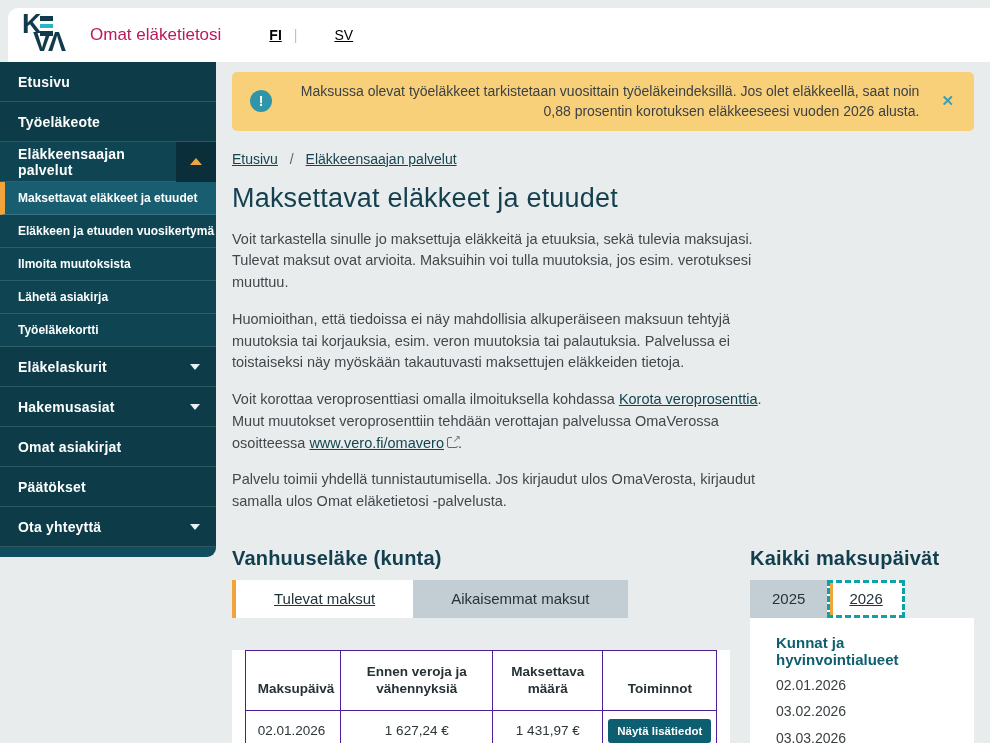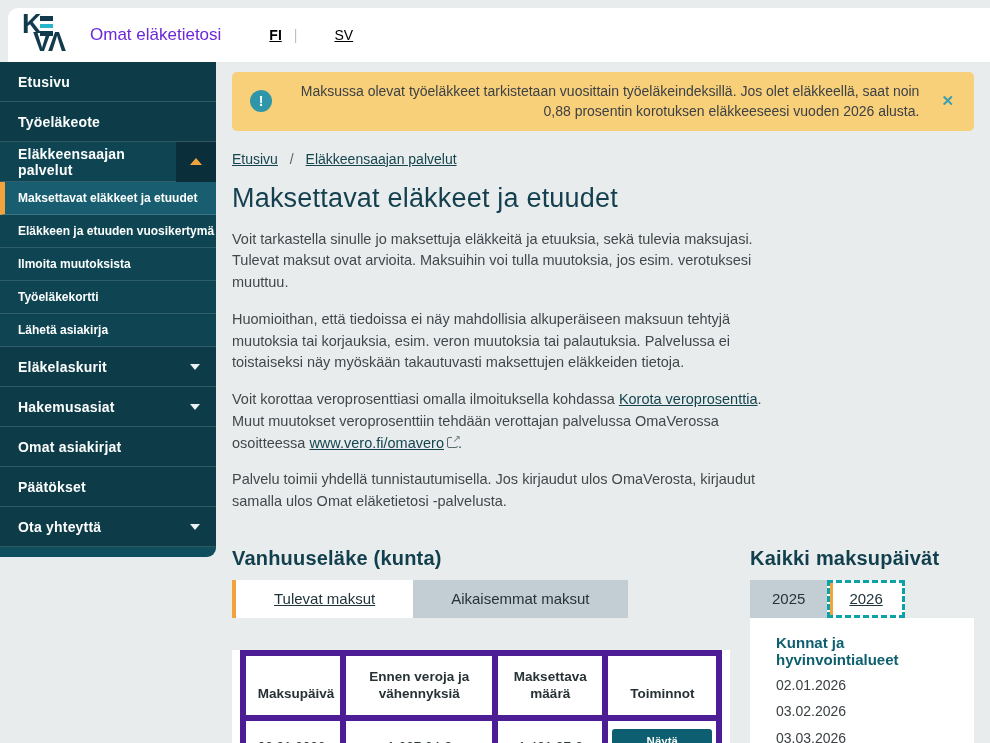--- a/index.html
+++ b/index.html
@@ -17,21 +17,21 @@
     position:absolute; top:8px; left:8px; right:0; height:54px;
     background:#ffffff; border-top-left-radius:10px;
     display:flex; align-items:center; padding-left:14px;
   }
   .keva { position:relative; width:54px; height:46px; flex:none; }
   .keva .k  { position:absolute; left:0; top:-3px; font-size:27px; font-weight:700; color:#113b4c; letter-spacing:-1px; }
   .keva .bars { position:absolute; left:18px; top:4px; display:flex; flex-direction:column; gap:3px; }
   .keva .bars i { display:block; width:13px; height:4.5px; background:#113b4c; }
   .keva .bars i.mid { background:#27b6c9; }
   .keva .row2 { position:absolute; left:11px; top:15px; font-size:27px; font-weight:700; color:#113b4c; letter-spacing:-3px; }
-  .app-title { font-size:17px; color:#6d28d9; margin-left:14px; }
+  .app-title { font-size:17px; color:#be185d; margin-left:14px; }
   .lang { display:flex; align-items:center; margin-left:48px; font-size:14px; }
   .lang a { color:#000000; text-decoration:underline; cursor:pointer; font-weight:700; }
   .lang a.sv { font-weight:400;margin-left:25px; }
   .lang .sep { color:#b9c2c6; margin:0 12px; }
 
   
   .sidebar { position:absolute; top:62px; left:0; width:216px; }
   .side-item {
     display:flex; align-items:center; justify-content:space-between;
     height:40px; padding:0 0 0 18px;
@@ -105,21 +105,21 @@
     color:#22343c; padding:0 19px;
   }
   .tab.year-active::before { content:""; position:absolute; left:0; top:0; bottom:0; width:3px; background:#f2a43c; }
 
   .card { background:#ffffff; }
   .card-left { height:176px; }
   .card-right { height:176px; padding:16px 24px 0 26px; }
 
   
   table.pay-table { border-collapse:collapse; margin:32px auto 0; table-layout:fixed; }
-  .pay-table th, .pay-table td { border:6px solid #4c1d95; }
+  .pay-table th, .pay-table td { border:1px solid #4c1d95; }
   .pay-table th {
     font-size:13.5px; font-weight:700; color:#273236;
     vertical-align:bottom; text-align:center; padding:12px 6px 12px;
     line-height:1.3;
   }
   .pay-table th.c-date { text-align:left; padding-left:12px; width:84px; }
   .pay-table th.c-gross { width:152px; }
   .pay-table th.c-net { width:110px; }
   .pay-table th.c-act { width:114px; }
   .pay-table td { font-size:13.5px; color:#2e3538; text-align:center; padding:8px 4px; height:37px; }
@@ -172,24 +172,24 @@
   <div class="side-sub active">
     <span>Maksettavat eläkkeet ja etuudet</span>
   </div>
   <div class="side-sub">
     <span>Eläkkeen ja etuuden vuosikertymä</span>
   </div>
   <div class="side-sub">
     <span>Ilmoita muutoksista</span>
   </div>
   <div class="side-sub">
+    <span>Lähetä asiakirja</span>
+  </div>
+  <div class="side-sub">
     <span>Työeläkekortti</span>
-  </div>
-  <div class="side-sub">
-    <span>Lähetä asiakirja</span>
   </div>
   <div class="side-item">
     <span>Eläkelaskurit</span>
     <span class="tri-down"></span>
   </div>
   <div class="side-item">
     <span>Hakemusasiat</span>
     <span class="tri-down"></span>
   </div>
   <div class="side-item">

